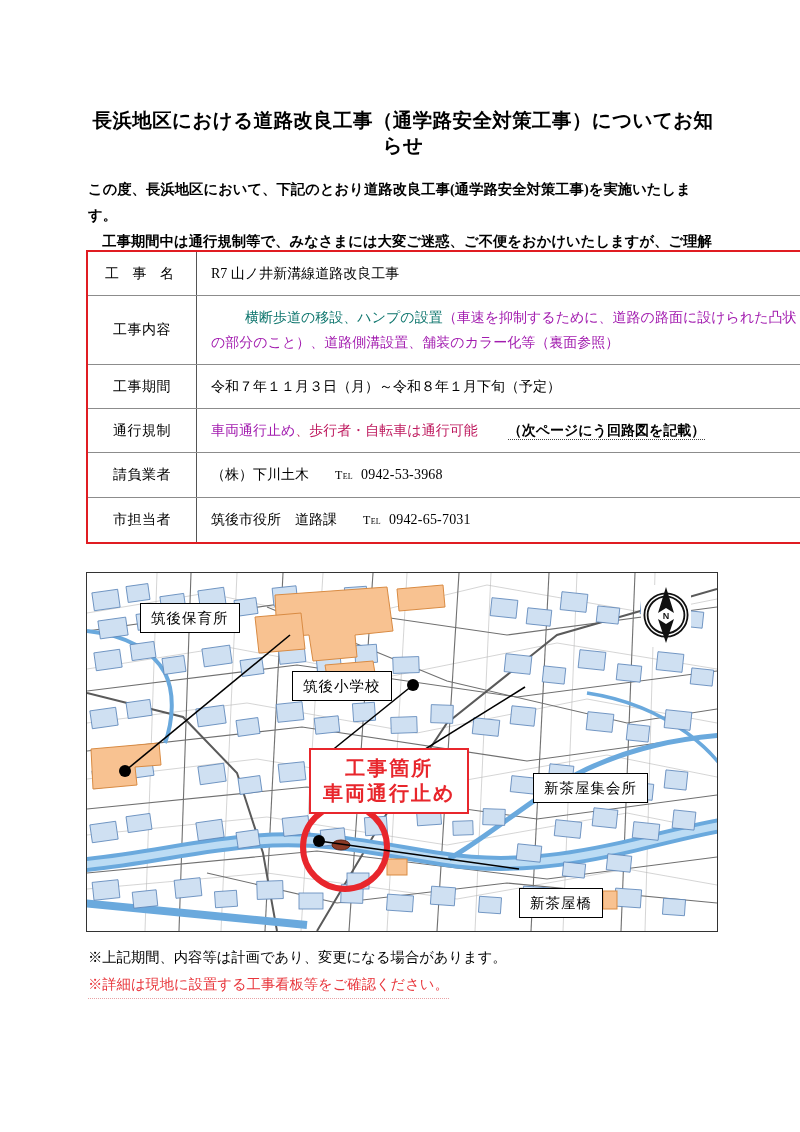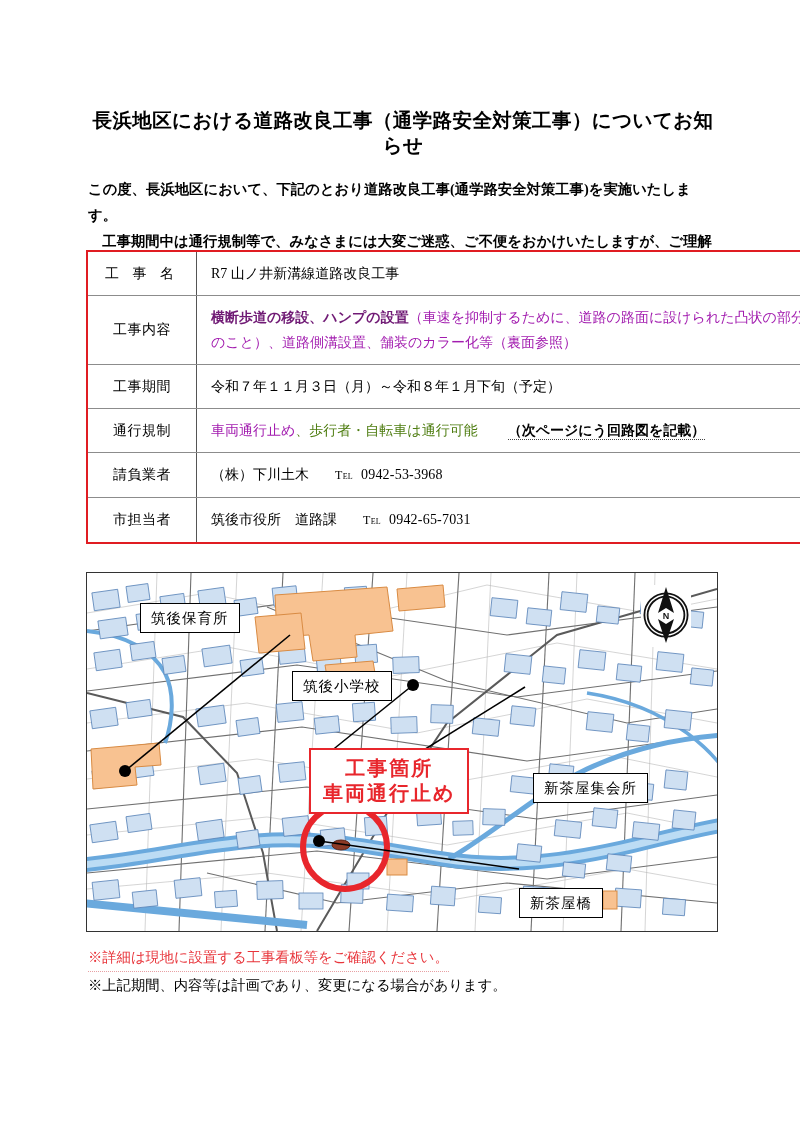--- a/index.html
+++ b/index.html
@@ -79,22 +79,22 @@
     white-space: nowrap;
   }
   td.value {
     padding: 9px 0 9px 14px;
     line-height: 25px;
   }
 
   .sp-name { letter-spacing: 5px; }
 
   .red       { color: #a21caf; }
-  .red-bold  { color: #701a75; font-weight: bold; }
-  .blk       { color: #4d7c0f; }
+  .red-bold  { color: #0f766e; font-weight: normal; margin-left: 34px; }
+  .blk       { color: #be185d; }
   .bold-ul   {
     font-weight: bold;
     border-bottom: 1px dotted #444;
     padding-bottom: 1px;
     margin-left: 30px;
   }
   .tel {
     font-variant: small-caps;
     font-size: 12px;
     letter-spacing: 0.3px;
@@ -421,17 +421,17 @@
     <div class="map-callout" style="left:432px; top:315px;">
       <span>新茶屋橋</span>
     </div>
     <div class="map-callout site" style="left:222px; top:175px;">
       <div>工事箇所</div>
       <div>車両通行止め</div>
     </div>
   </div>
 
   <div class="notes">
+    <p>※上記期間、内容等は計画であり、変更になる場合があります。</p>
     <p><span class="note-red">※詳細は現地に設置する工事看板等をご確認ください。</span></p>
-    <p>※上記期間、内容等は計画であり、変更になる場合があります。</p>
   </div>
 
 </div>
 
 </body></html>

